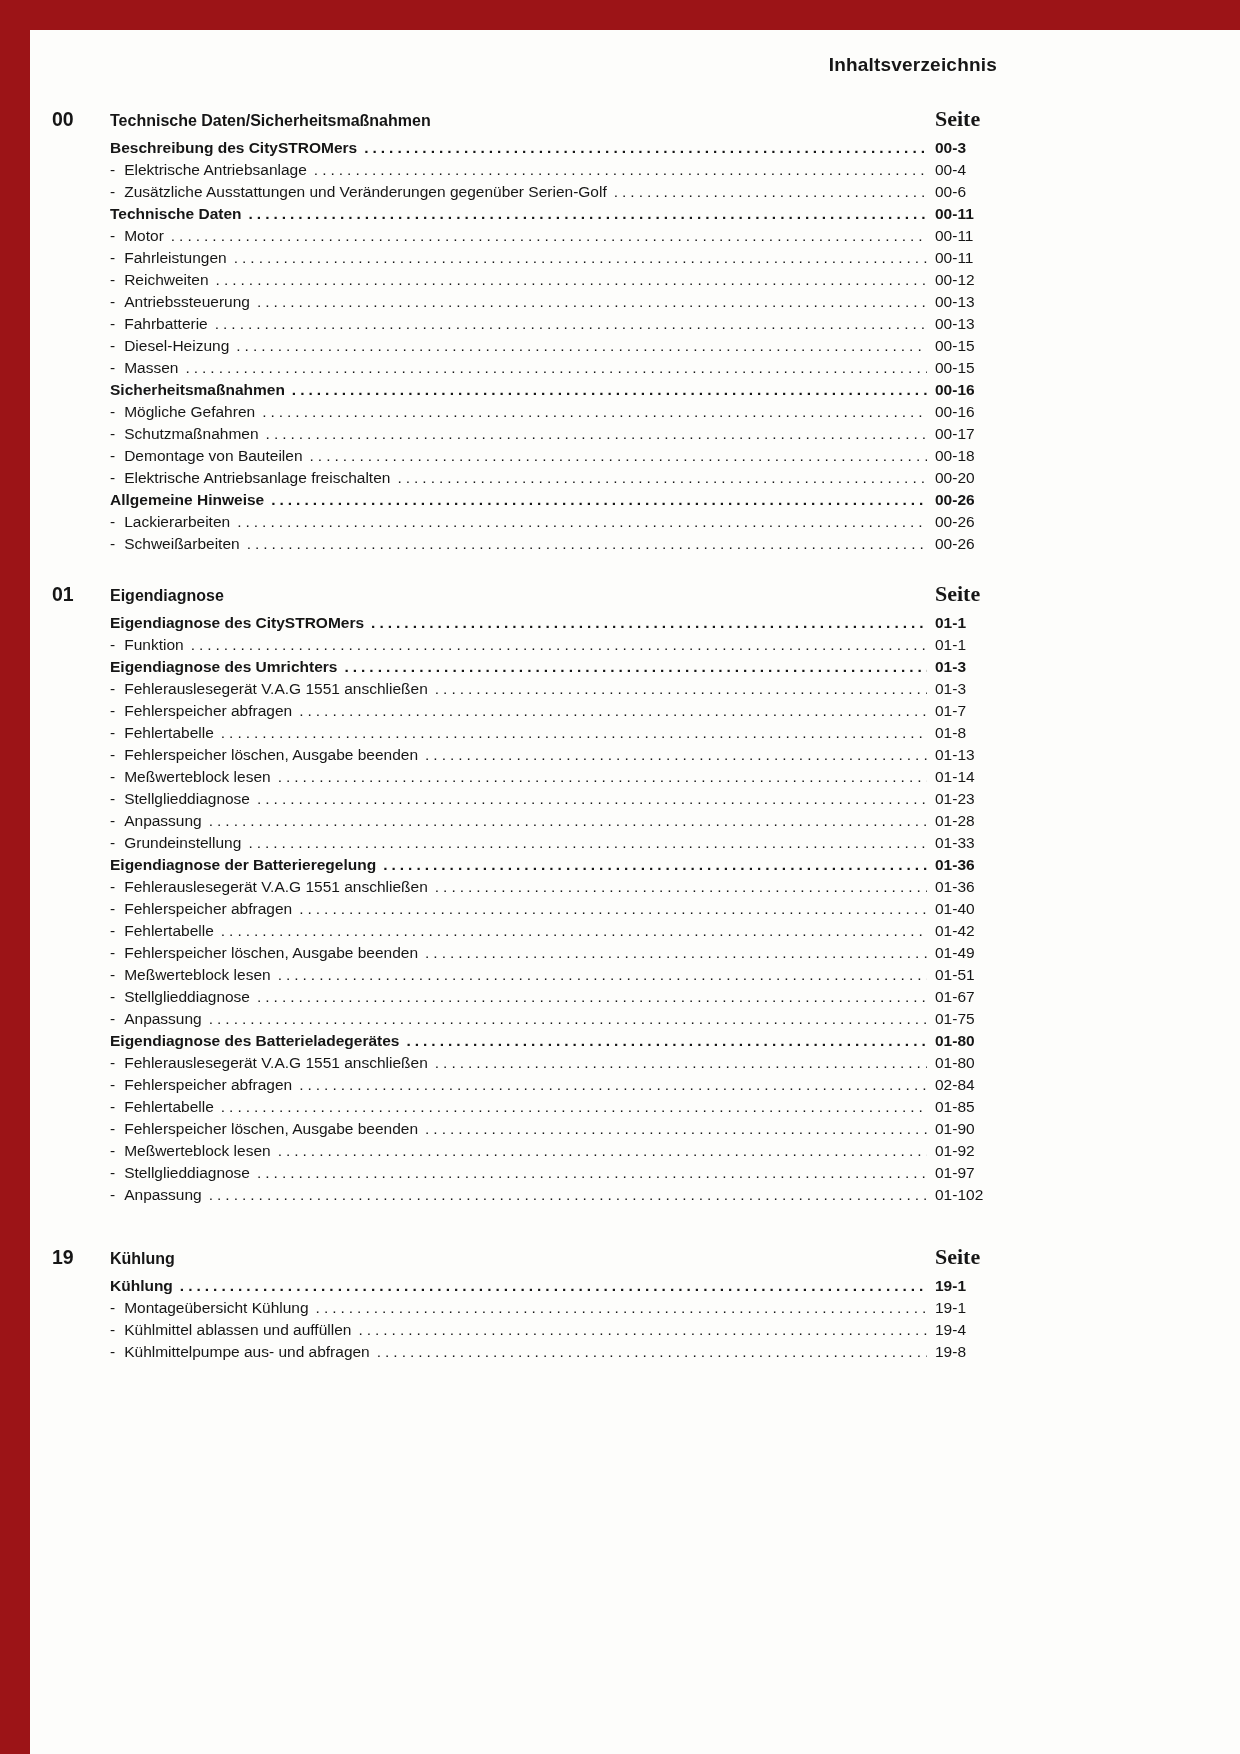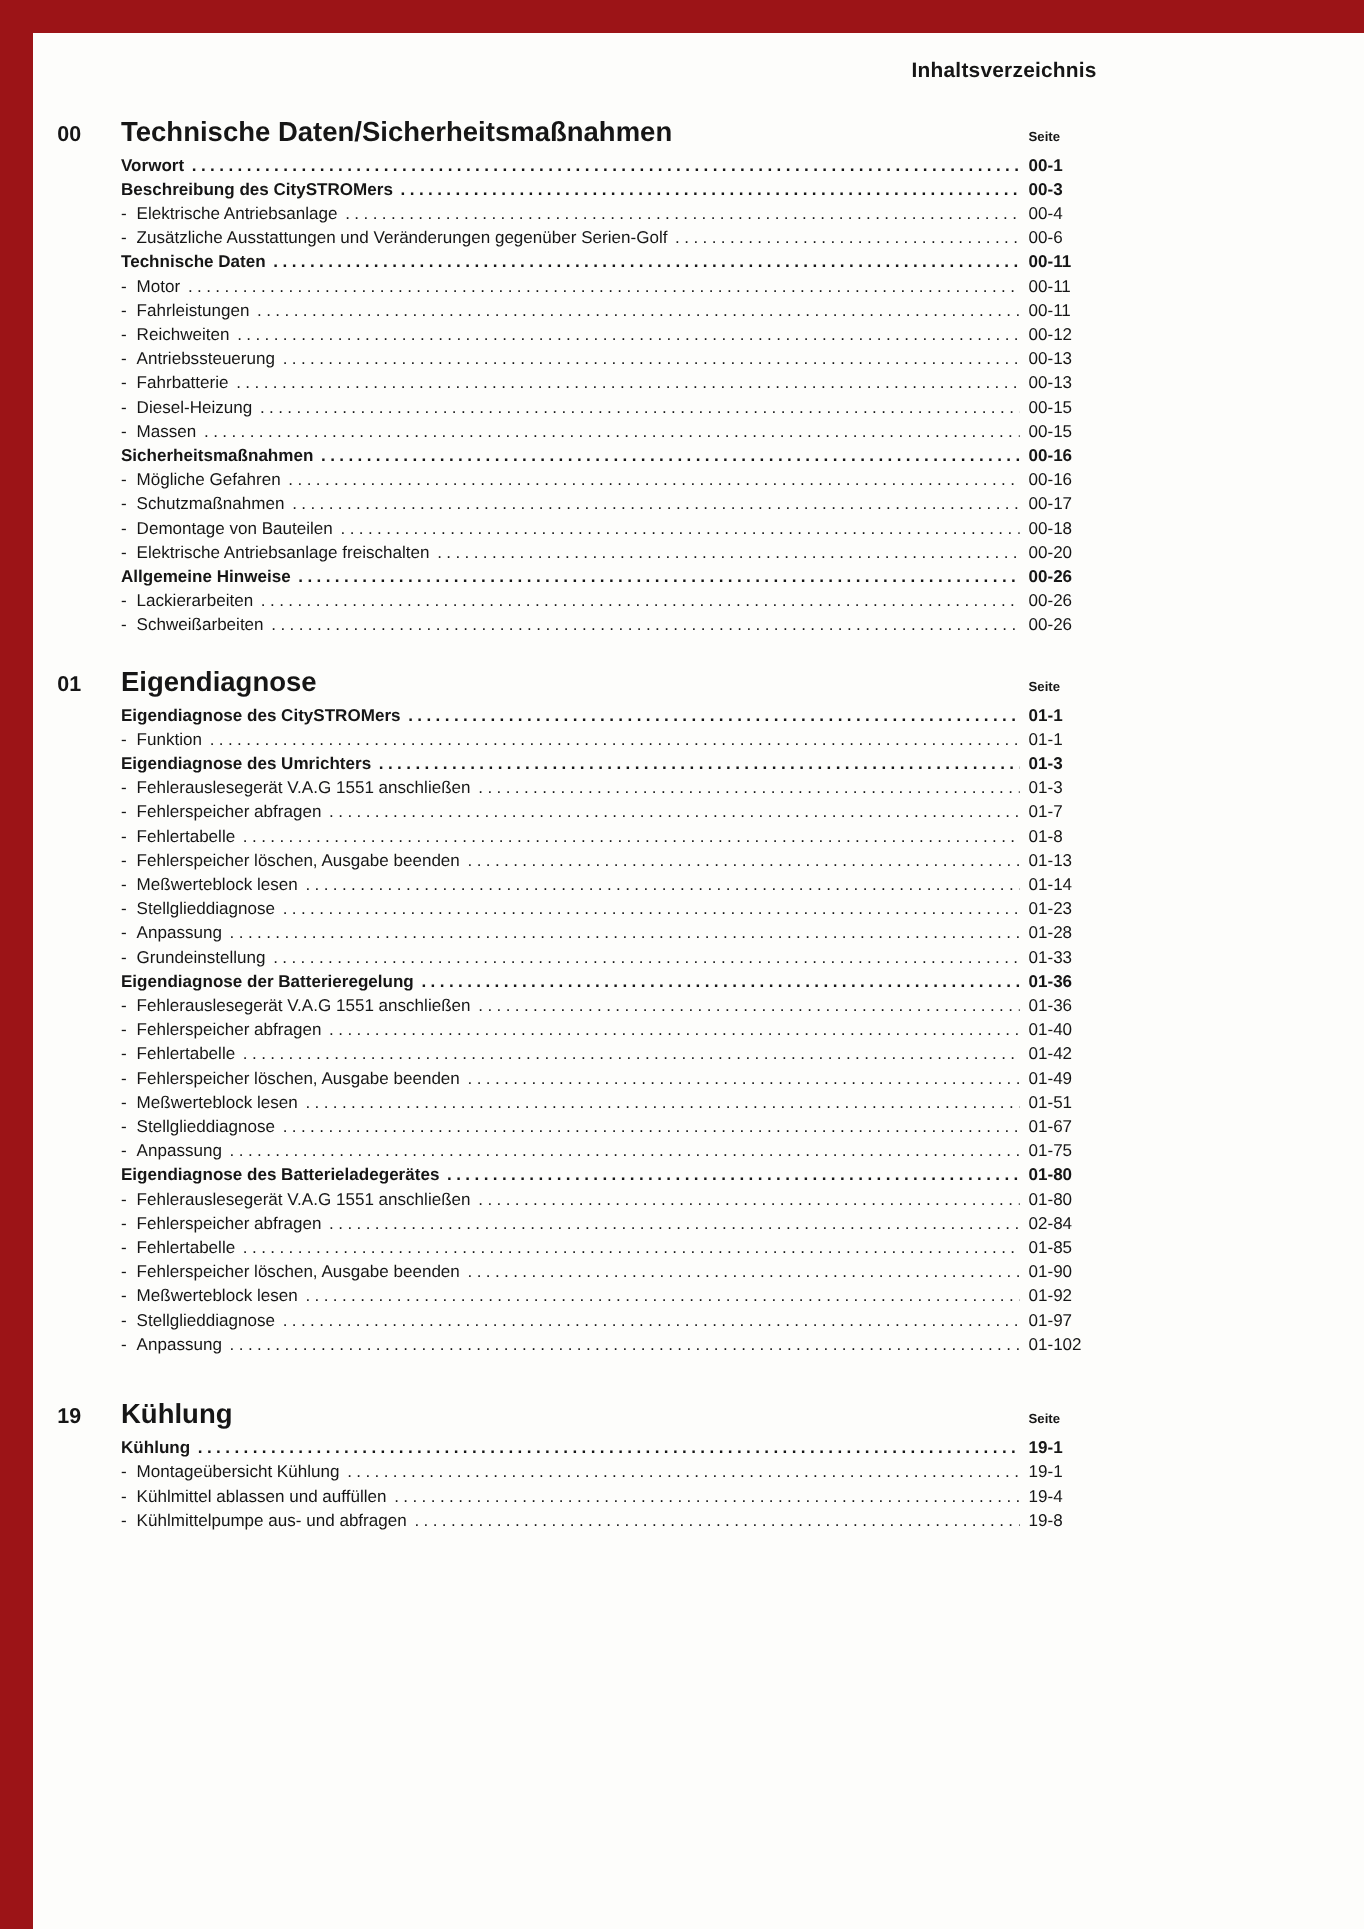--- a/index.html
+++ b/index.html
@@ -13,22 +13,22 @@
   .top-bar{ position:absolute; left:0; top:0; width:100%; height:30px; background:var(--accent); }
   .left-bar{ position:absolute; left:0; top:0; width:30px; height:100%; background:var(--accent); }
   .page-title{ position:absolute; top:54px; left:52px; width:945px; margin:0;
     text-align:right; font-size:19px; font-weight:bold; letter-spacing:.2px; }
   .toc{ position:absolute; top:102px; left:52px; width:945px; }
   .section{ margin-top:26px; }
   .section:first-child{ margin-top:4px; }
   .section:last-child{ margin-top:38px; }
   .section-header{ display:flex; align-items:baseline; margin-bottom:5px; }
   .sec-num{ flex:none; width:58px; font-size:19.5px; font-weight:bold; }
-  .sec-title{ flex:1; font-size:25px; font-weight:bold; white-space:nowrap; overflow:hidden; }
-  .sec-page-label{ flex:none; width:62px; font-size:12px; font-weight:bold; }
+  .sec-title{ flex:1; font-size:16px; font-weight:bold; white-space:nowrap; overflow:hidden; }
+  .sec-page-label{ flex:none; width:62px; font-size:22px; font-weight:bold;font-family:Liberation Serif, serif; }
   .toc-row{ display:flex; align-items:baseline; line-height:22px; font-size:15.5px; }
   .toc-row.bold{ font-weight:bold; }
   .row-indent{ flex:none; width:58px; }
   .entry-label{ flex:none; white-space:nowrap; }
   .toc-row.sub .entry-label::before{ content:"-"; margin-right:9px; }
   .leader{ flex:1; overflow:hidden; white-space:nowrap; margin:0 8px 0 7px; letter-spacing:4px; }
   .leader::after{ content:"......................................................................................................................................................................................."; }
   .entry-page{ flex:none; width:62px; white-space:nowrap; }
 </style>
 </head>
@@ -40,26 +40,20 @@
 <h1 class="page-title">Inhaltsverzeichnis</h1>
 
 <div class="toc">
   <section class="section">
     <div class="section-header">
       <span class="sec-num">00</span>
       <span class="sec-title">Technische Daten/Sicherheitsmaßnahmen</span>
       <span class="sec-page-label">Seite</span>
     </div>
     <div class="entries">
-  <div class="toc-row bold">
-    <span class="row-indent"></span>
-    <span class="entry-label">Vorwort</span>
-    <span class="leader"></span>
-    <span class="entry-page">00-1</span>
-  </div>
 
   <div class="toc-row bold">
     <span class="row-indent"></span>
     <span class="entry-label">Beschreibung des CitySTROMers</span>
     <span class="leader"></span>
     <span class="entry-page">00-3</span>
   </div>
 
   <div class="toc-row sub">
     <span class="row-indent"></span>

